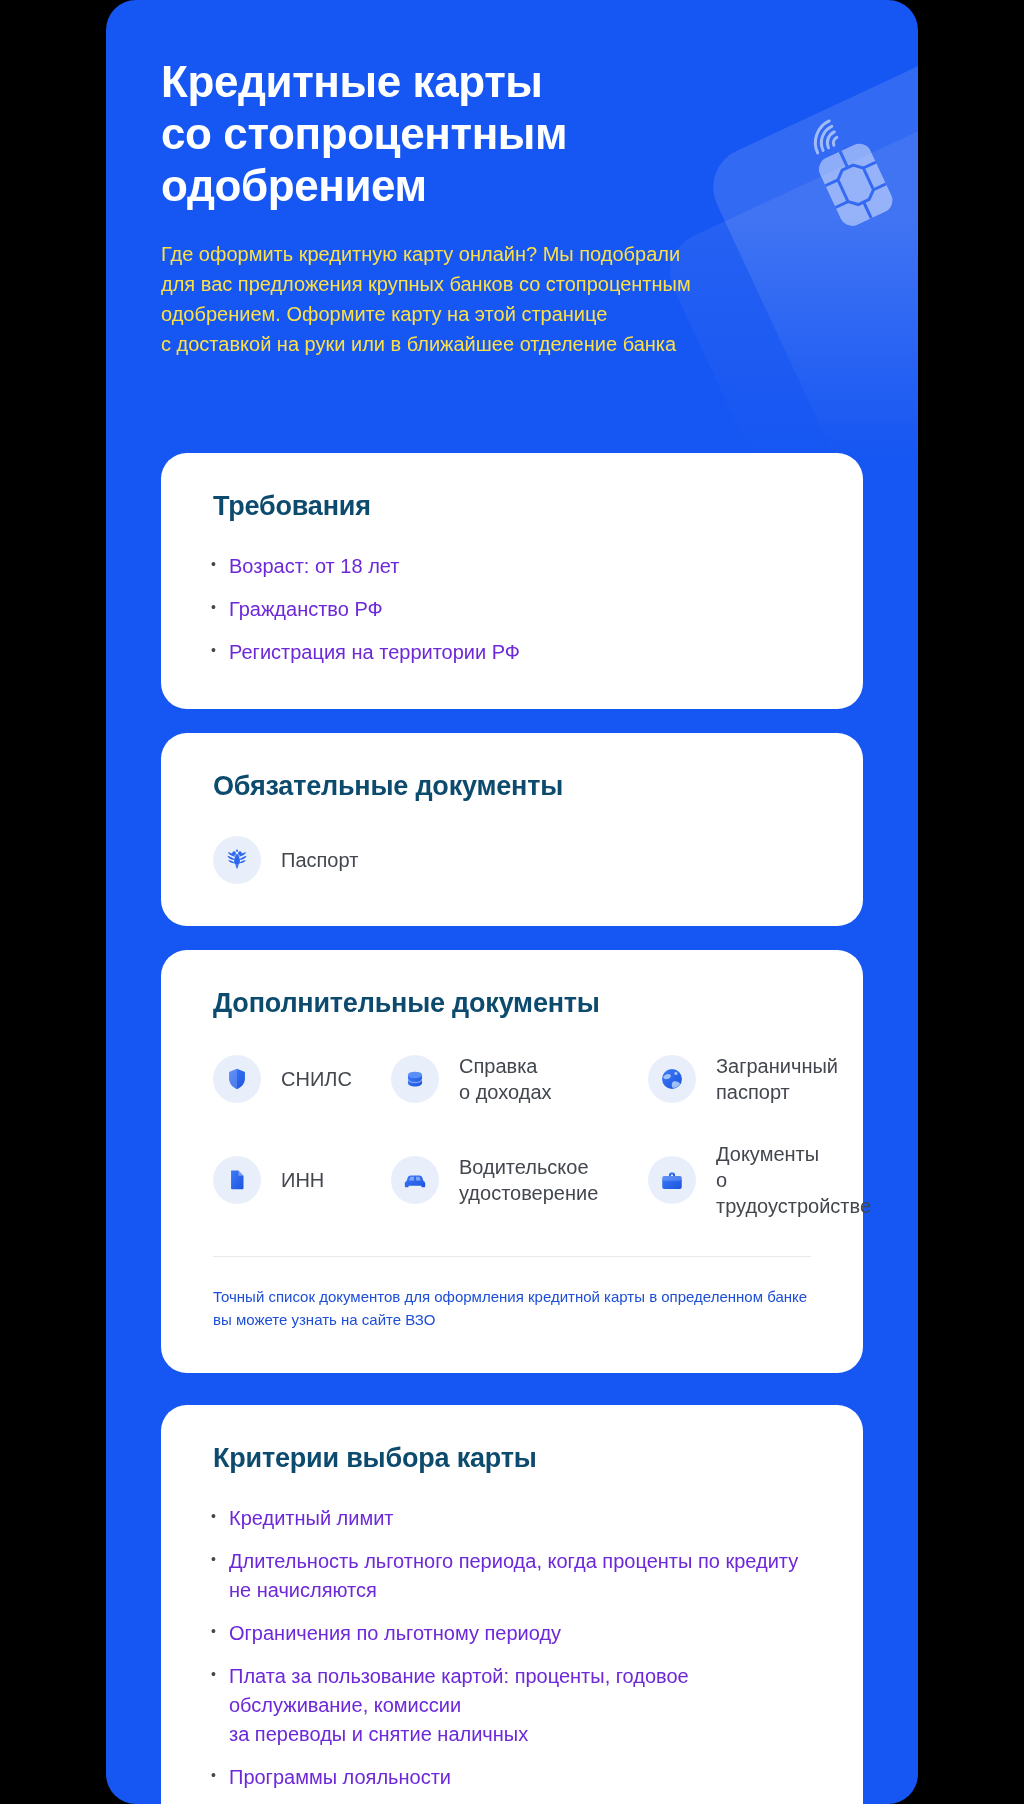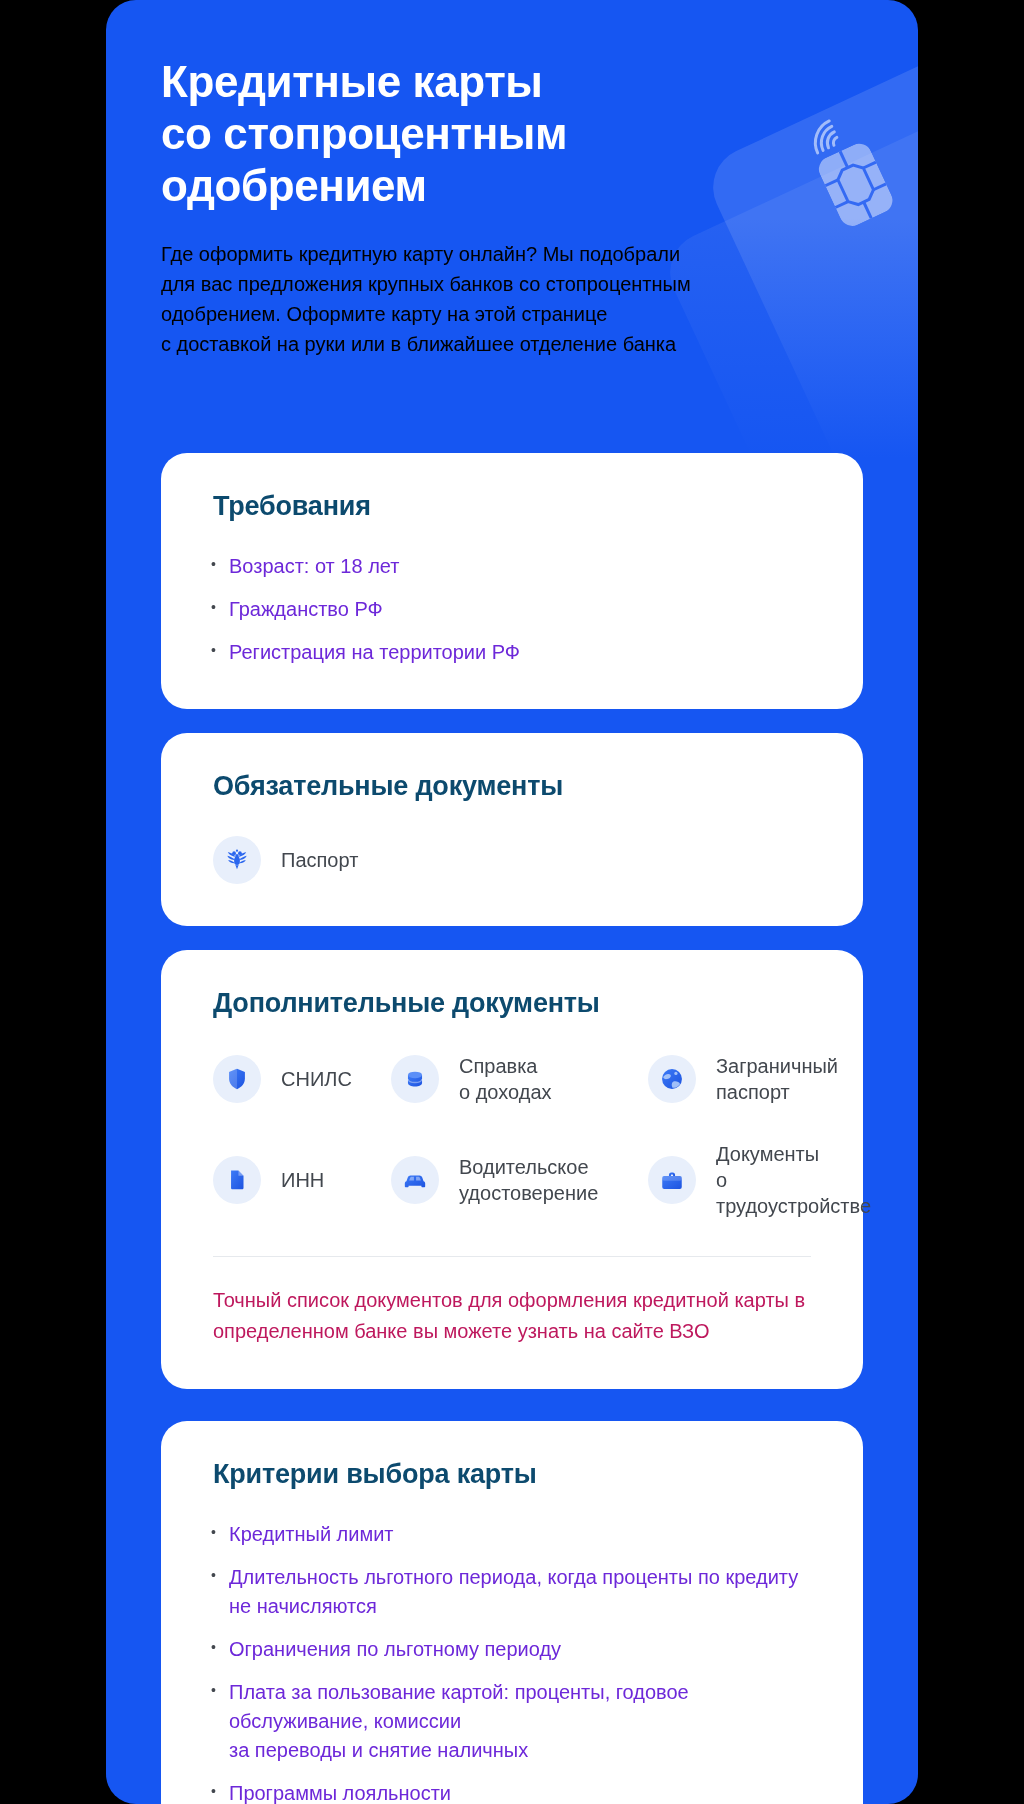--- a/index.html
+++ b/index.html
@@ -43,21 +43,21 @@
   .content { position: relative; z-index: 1; padding: 0 55px 0; }
 
   .hero-title {
     margin: 0; padding-top: 56px;
     font-size: 44px; line-height: 1.18; font-weight: 700;
     letter-spacing: -0.4px; color: #fff;
     white-space: pre-line;
   }
   .hero-desc {
     margin: 27px 0 0;
-    font-size: 20px; line-height: 1.5; color: #000000;
+    font-size: 20px; line-height: 1.5; color: #fde047;
     white-space: pre-line;
   }
 
   .card {
     background: #fff;
     border-radius: 26px;
     padding: 38px 52px 42px;
     margin-top: 24px;
   }
   .card-first { margin-top: 94px; }
@@ -102,22 +102,22 @@
     display: grid;
     grid-template-columns: 178px 257px 1fr;
     row-gap: 35px;
     margin-top: 34px;
   }
   .docs-grid .doc-row { margin-top: 0; }
 
   .divider { border: 0; border-top: 1px solid #E6E9ED; margin: 36px 0 0; }
   .docs-note {
     margin: 28px 0 0;
-    font-size: 20px; line-height: 1.55;
-    color: #be185d;
+    font-size: 15px; line-height: 1.55;
+    color: #1d4ed8;
     max-width: 700px;
   }
 
   .footer {
     display: flex; align-items: center; gap: 16px;
     margin-top: 30px;
   }
   .logo {
     font-size: 30px; font-weight: 800; color: #fff;
     letter-spacing: 0.3px; cursor: pointer;

